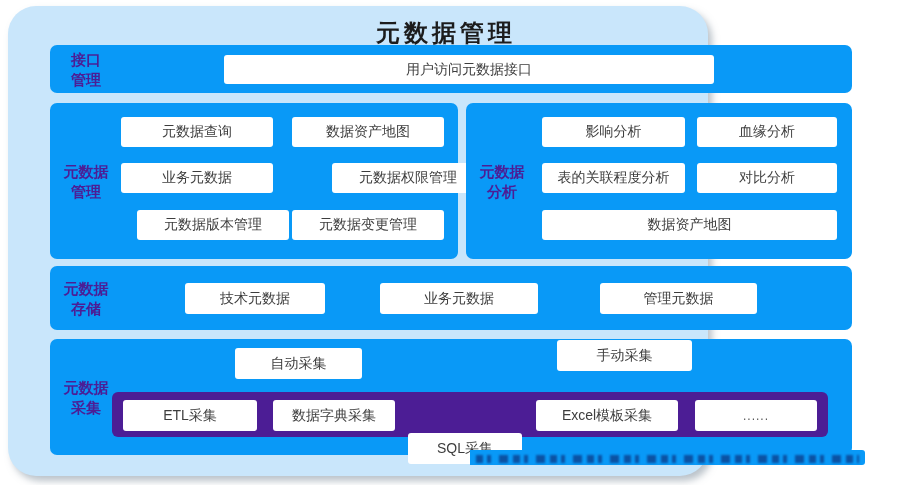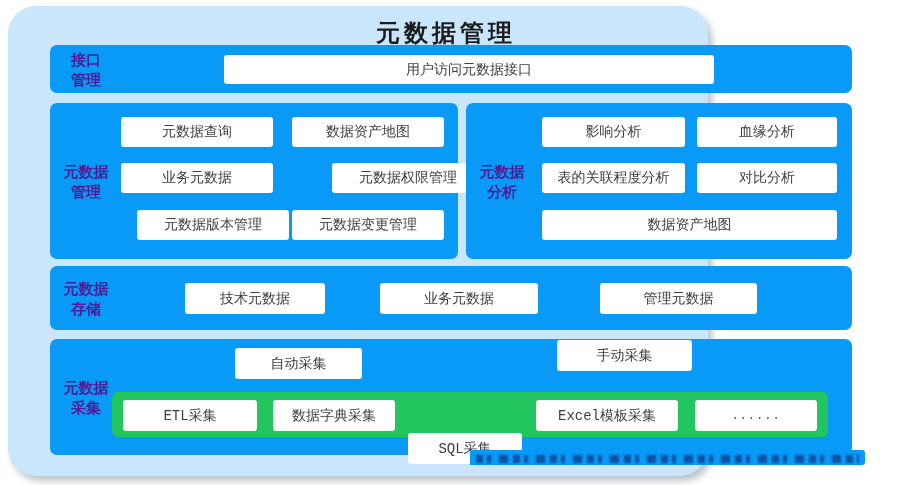--- a/index.html
+++ b/index.html
@@ -27,21 +27,21 @@
     width:72px;text-align:center;color:#4c1d95;font-weight:bold;
     font-size:15px;line-height:1.3;
   }
   .sec-label span{display:block;}
   .wb{
     position:absolute;background:#ffffff;border-radius:3px;
     display:flex;align-items:center;justify-content:center;
     font-size:14px;color:#3d3d3d;white-space:nowrap;
   }
   .inner{
-    position:absolute;background:#22c55e;border-radius:6px;font-family:Liberation Mono, monospace;
+    position:absolute;background:#4c1d95;border-radius:6px;
   }
   .dots{font-size:12px;color:#555;letter-spacing:1px;}
   .watermark{
     position:absolute;left:462px;top:444px;width:395px;height:15px;
     background:#0999f7;border-radius:0 3px 3px 0;overflow:hidden;
   }
   .watermark .marks{
     position:absolute;left:6px;bottom:2px;height:8px;width:383px;
     background:repeating-linear-gradient(90deg,
       rgba(12,62,140,.78) 0 7px, rgba(12,62,140,0) 7px 11px,

